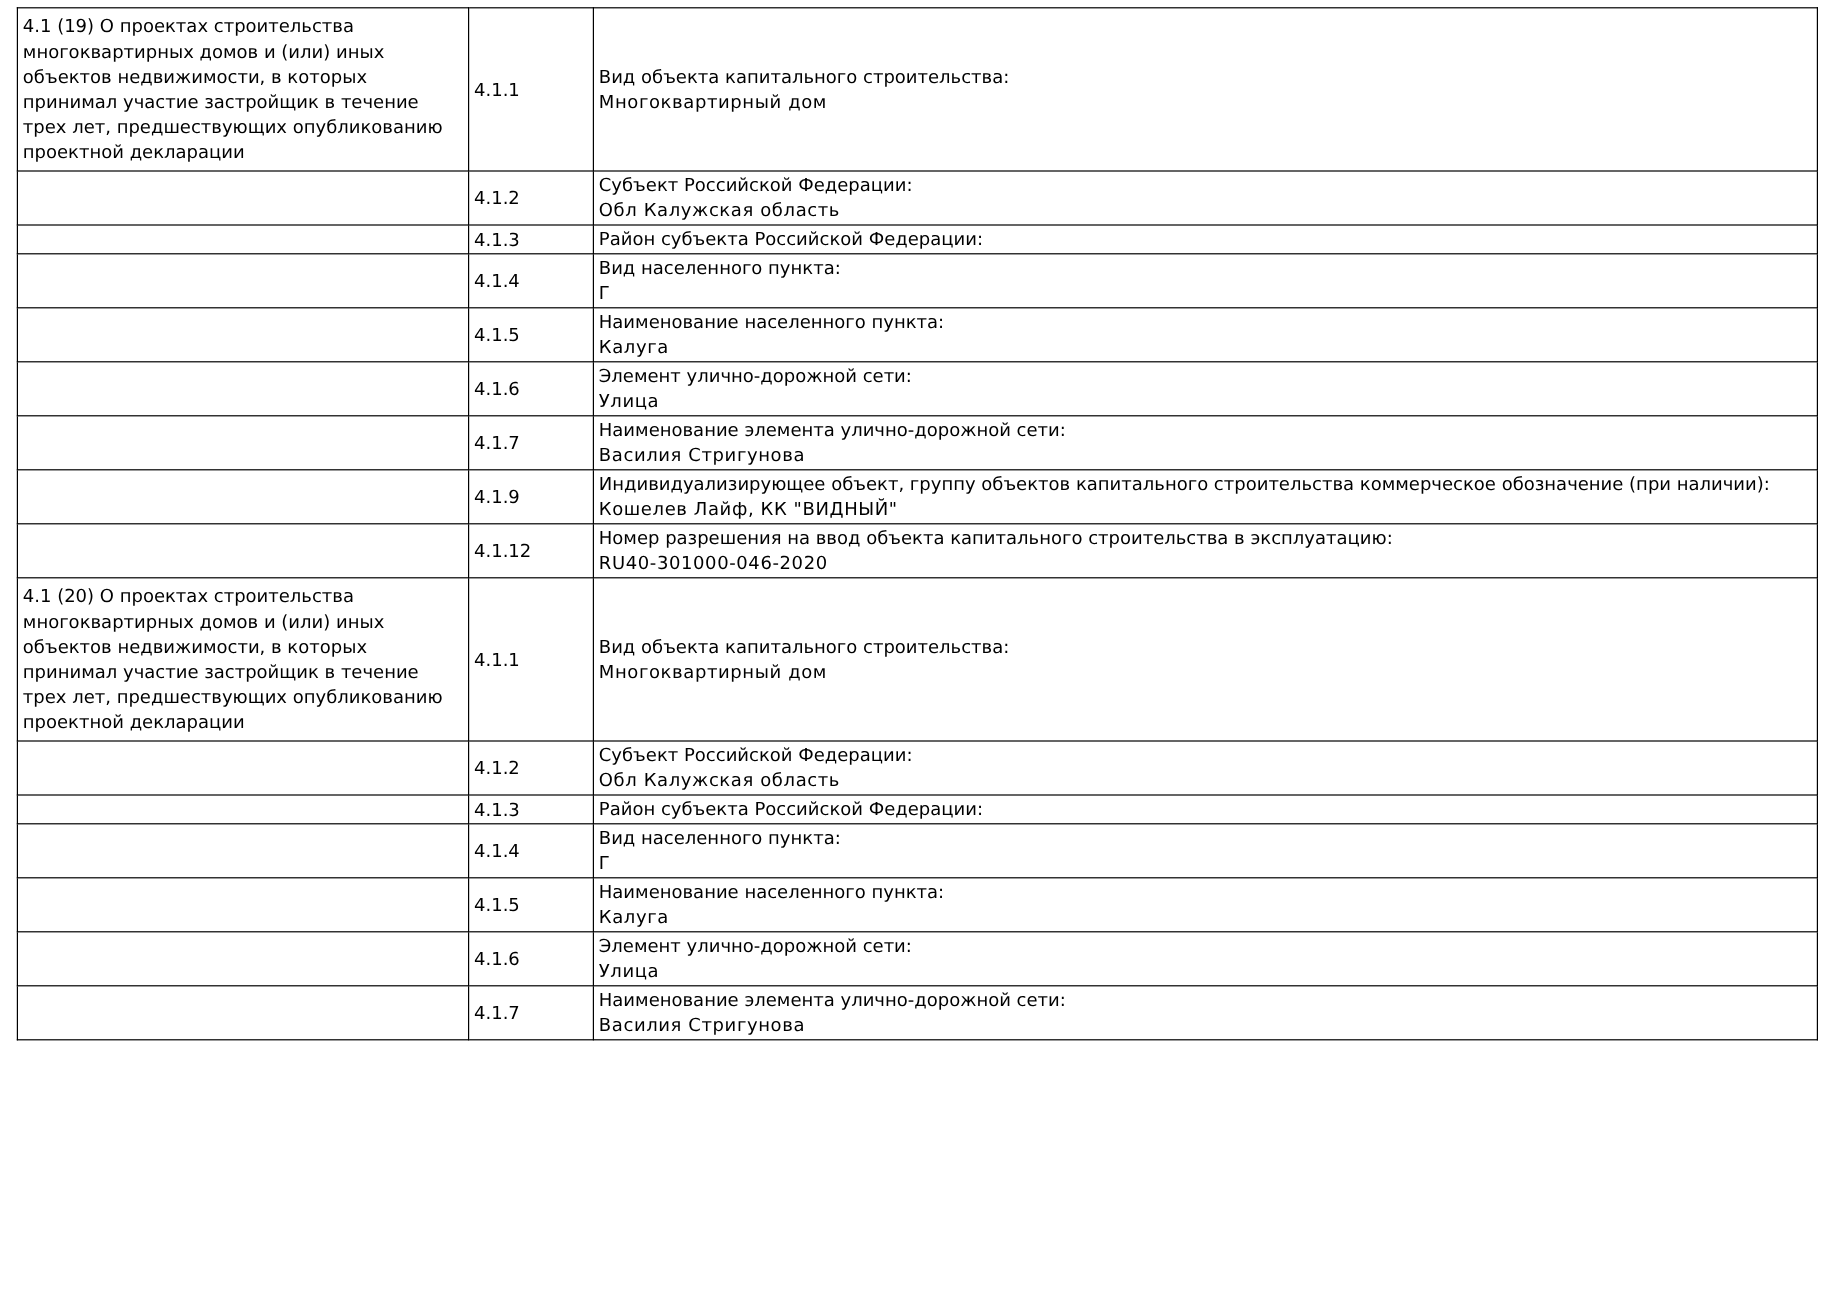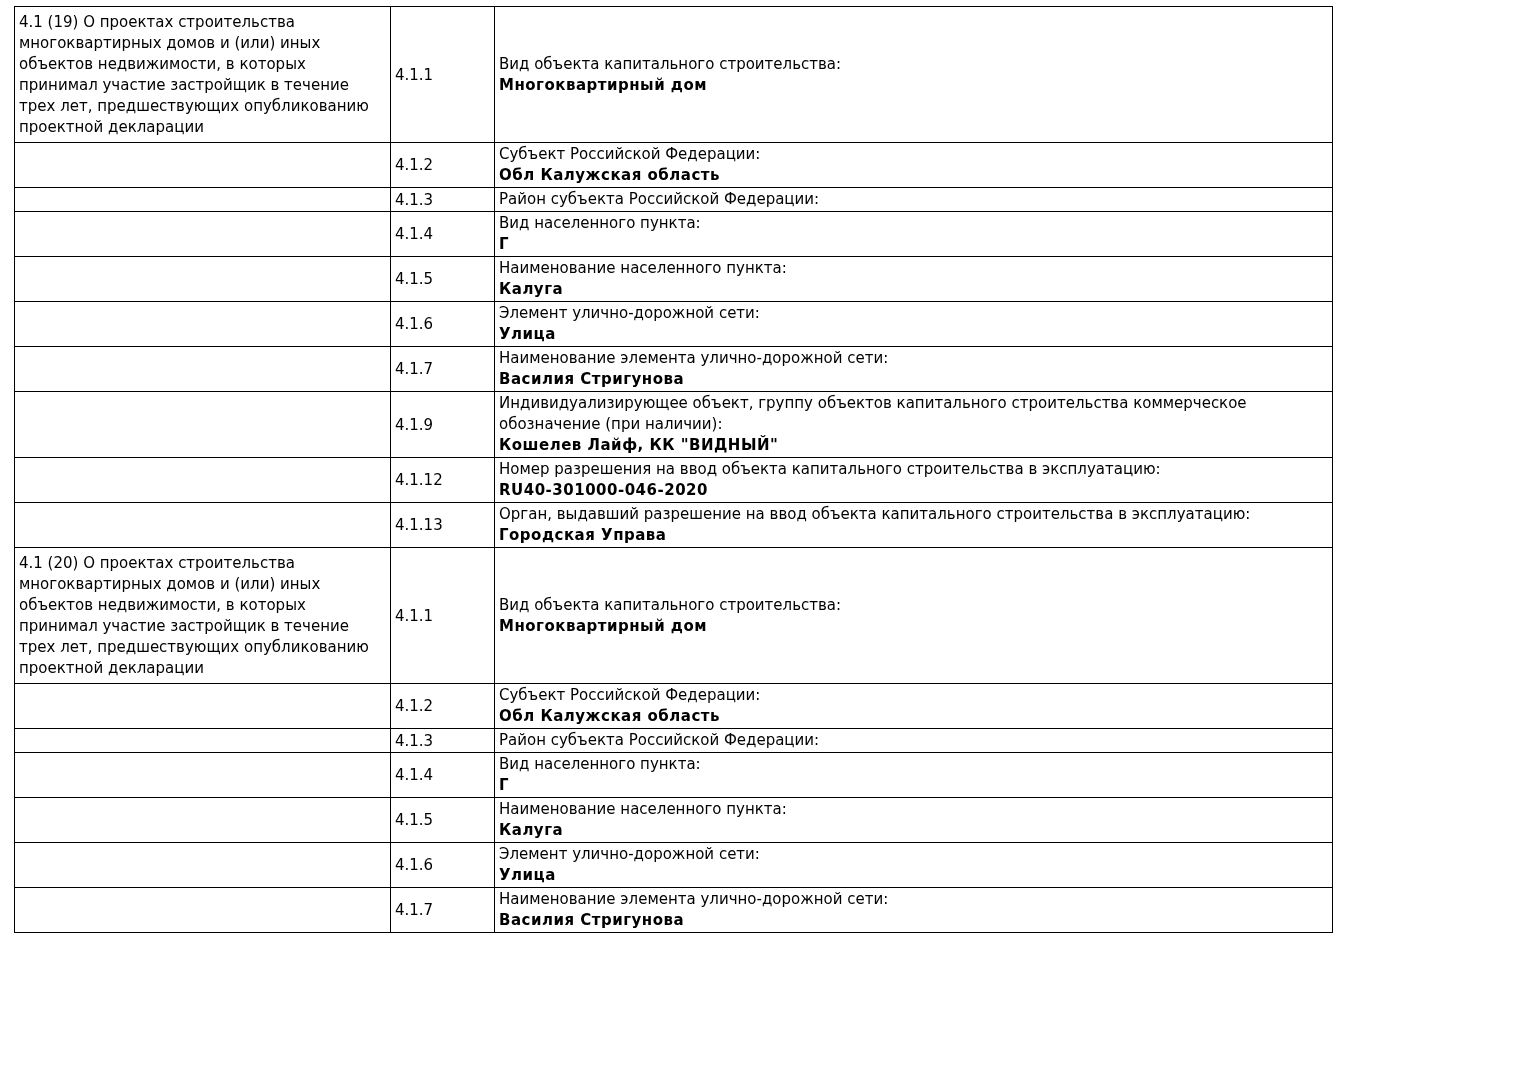--- a/index.html
+++ b/index.html
@@ -12,21 +12,21 @@
     width: 1529px;
     height: 1080px;
     overflow: hidden;
     font-family: "DejaVu Sans", "Liberation Sans", sans-serif;
     font-size: 15px;
     color: #000000;
   }
   table.decl-table {
     border-collapse: collapse;
     table-layout: fixed;
-    width: 1319px;
+    width: 1501px;
     margin: 6px 14px;
   }
   table.decl-table td {
     border: 1px solid #000000;
     padding: 1px 4px;
     vertical-align: middle;
     overflow: hidden;
   }
   td.col-desc {
     width: 376px;
@@ -43,21 +43,21 @@
     margin-left: 44px;
   }
   tr.section-first {
     height: 136px;
   }
   .row-label {
     font-weight: normal;
     line-height: 21px;
   }
   .row-value {
-    font-weight: bold;
+    font-weight: normal;
     letter-spacing: 0.5px;
     line-height: 21px;
   }
   .row-value.regular {
     font-weight: normal;
     letter-spacing: 0;
   }
 </style>
 </head>
 <body>
@@ -128,28 +128,20 @@
         </td>
       </tr>
       <tr>
         <td class="col-desc"></td>
         <td class="col-code">4.1.12</td>
         <td class="col-content">
           <div class="row-label">Номер разрешения на ввод объекта капитального строительства в эксплуатацию:</div>
           <div class="row-value">RU40-301000-046-2020</div>
         </td>
       </tr>
-      <tr>
-        <td class="col-desc"></td>
-        <td class="col-code">4.1.13</td>
-        <td class="col-content">
-          <div class="row-label">Орган, выдавший разрешение на ввод объекта капитального строительства в эксплуатацию:</div>
-          <div class="row-value">Городская Управа</div>
-        </td>
-      </tr>
       <tr class="section-first">
         <td class="col-desc">4.1 (20) О проектах строительства многоквартирных домов и (или) иных объектов недвижимости, в которых принимал участие застройщик в течение трех лет, предшествующих опубликованию проектной декларации</td>
         <td class="col-code">4.1.1</td>
         <td class="col-content">
           <div class="row-label">Вид объекта капитального строительства:</div>
           <div class="row-value">Многоквартирный дом</div>
         </td>
       </tr>
       <tr>
         <td class="col-desc"></td>

